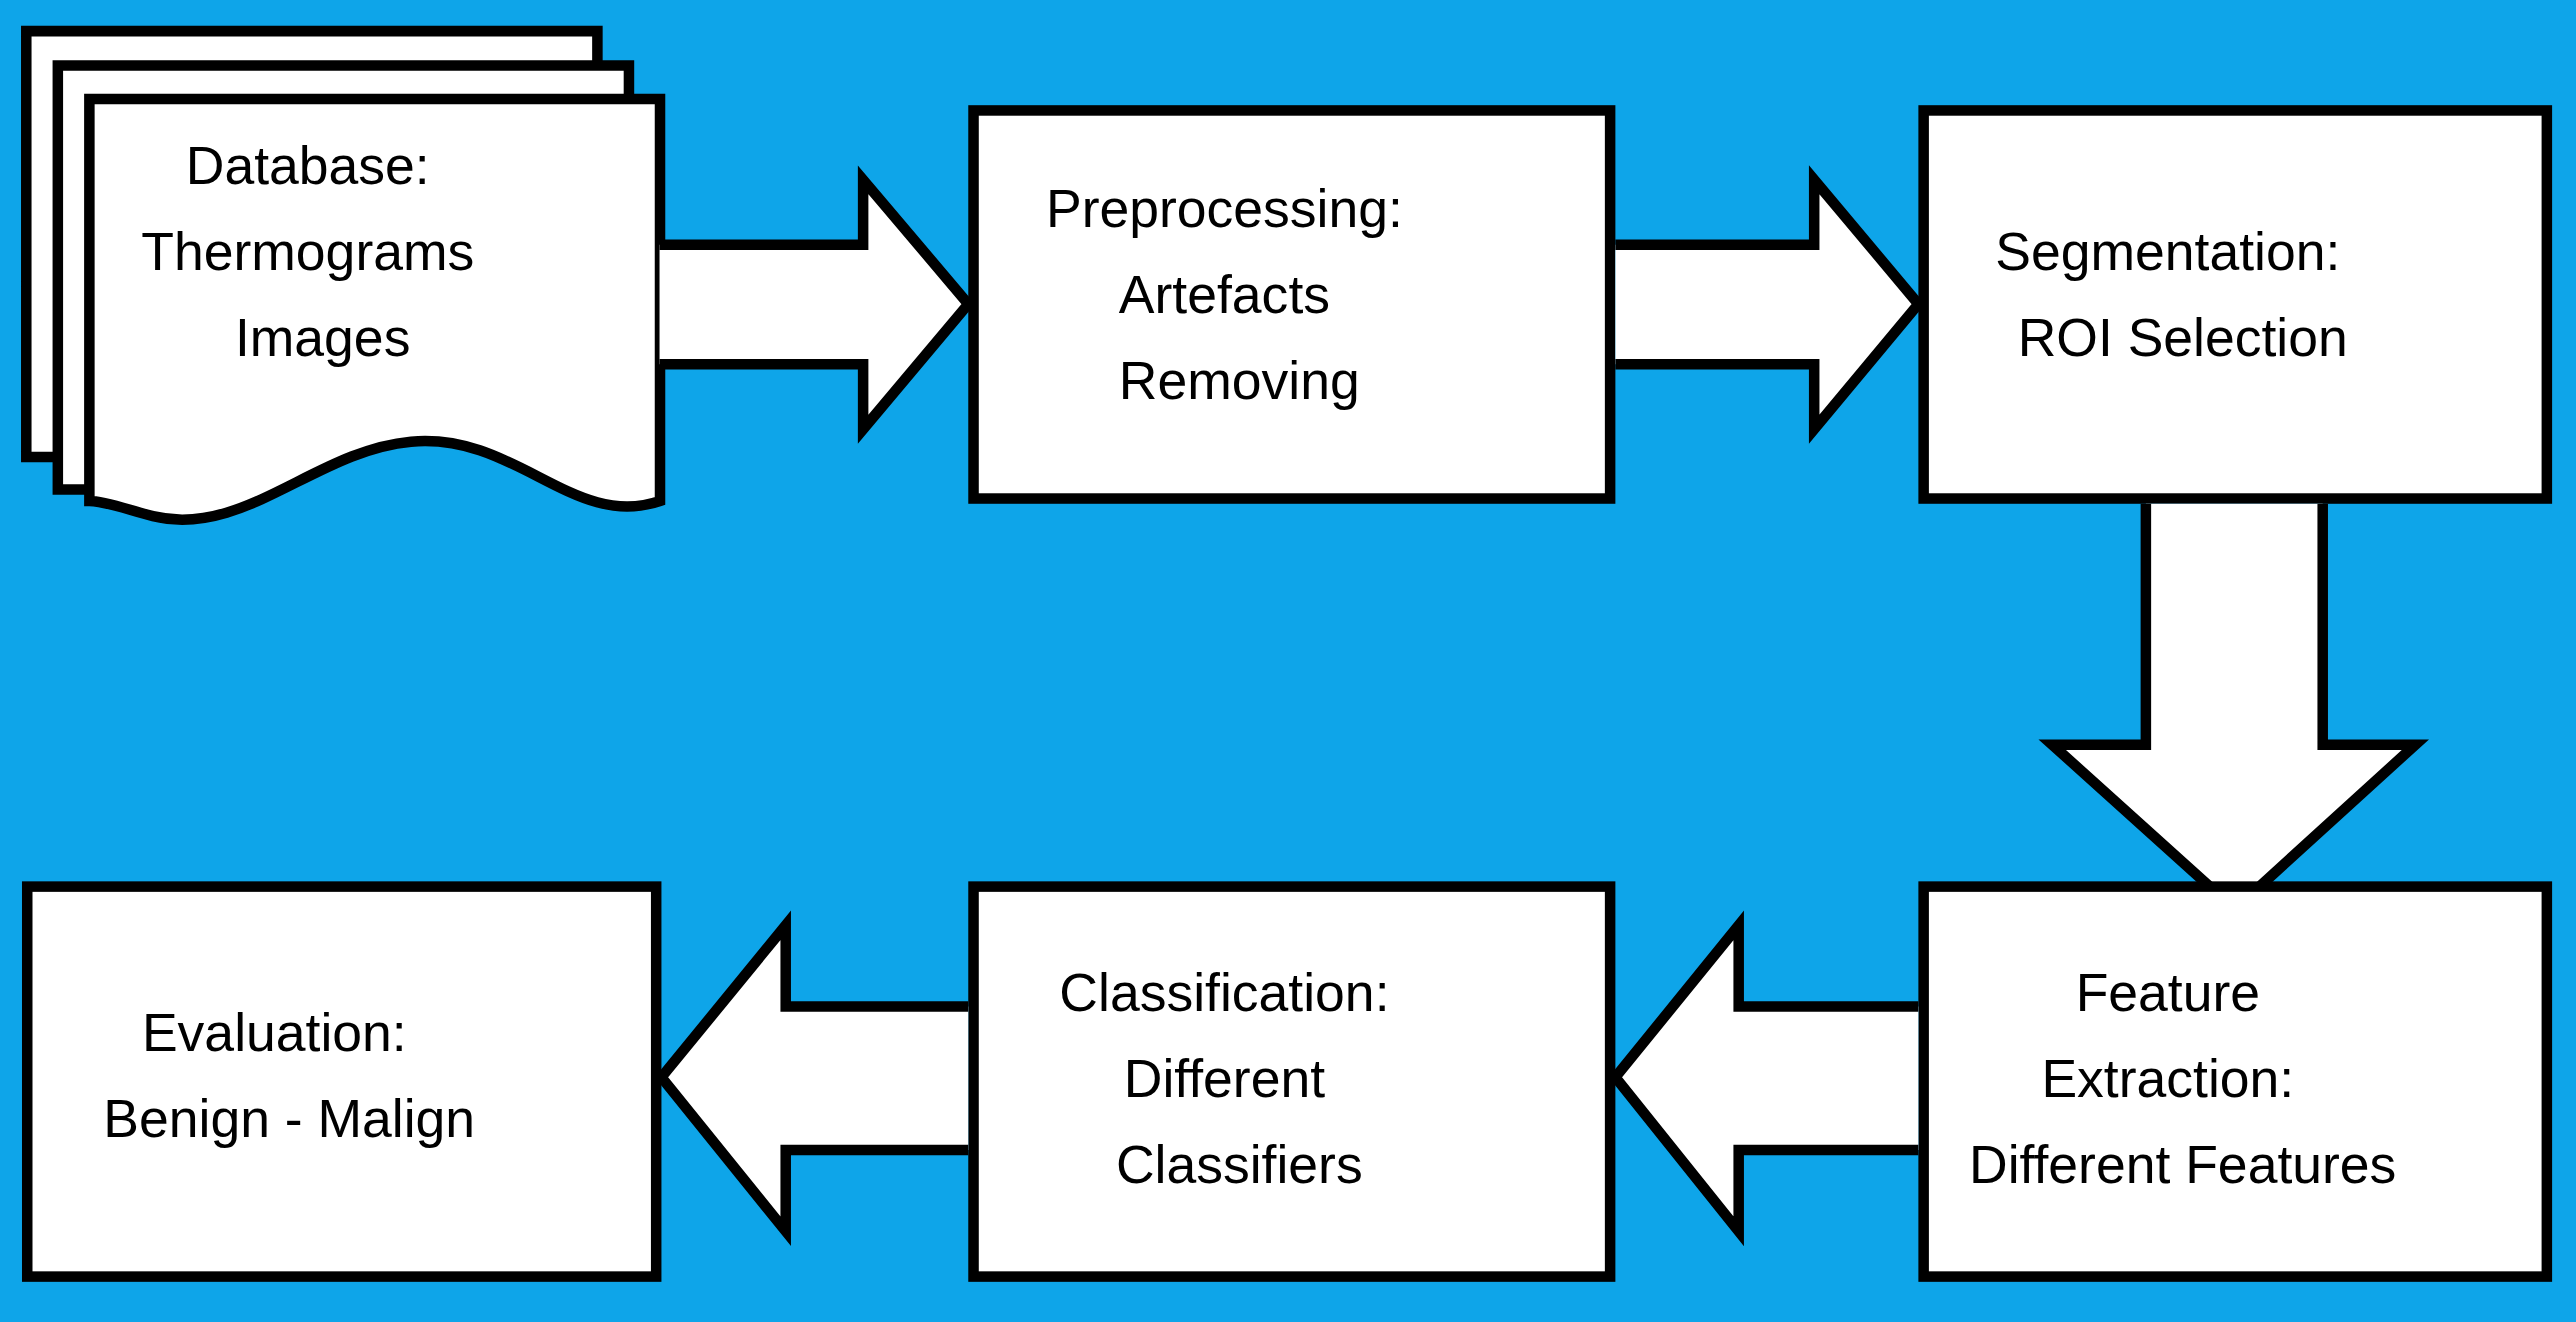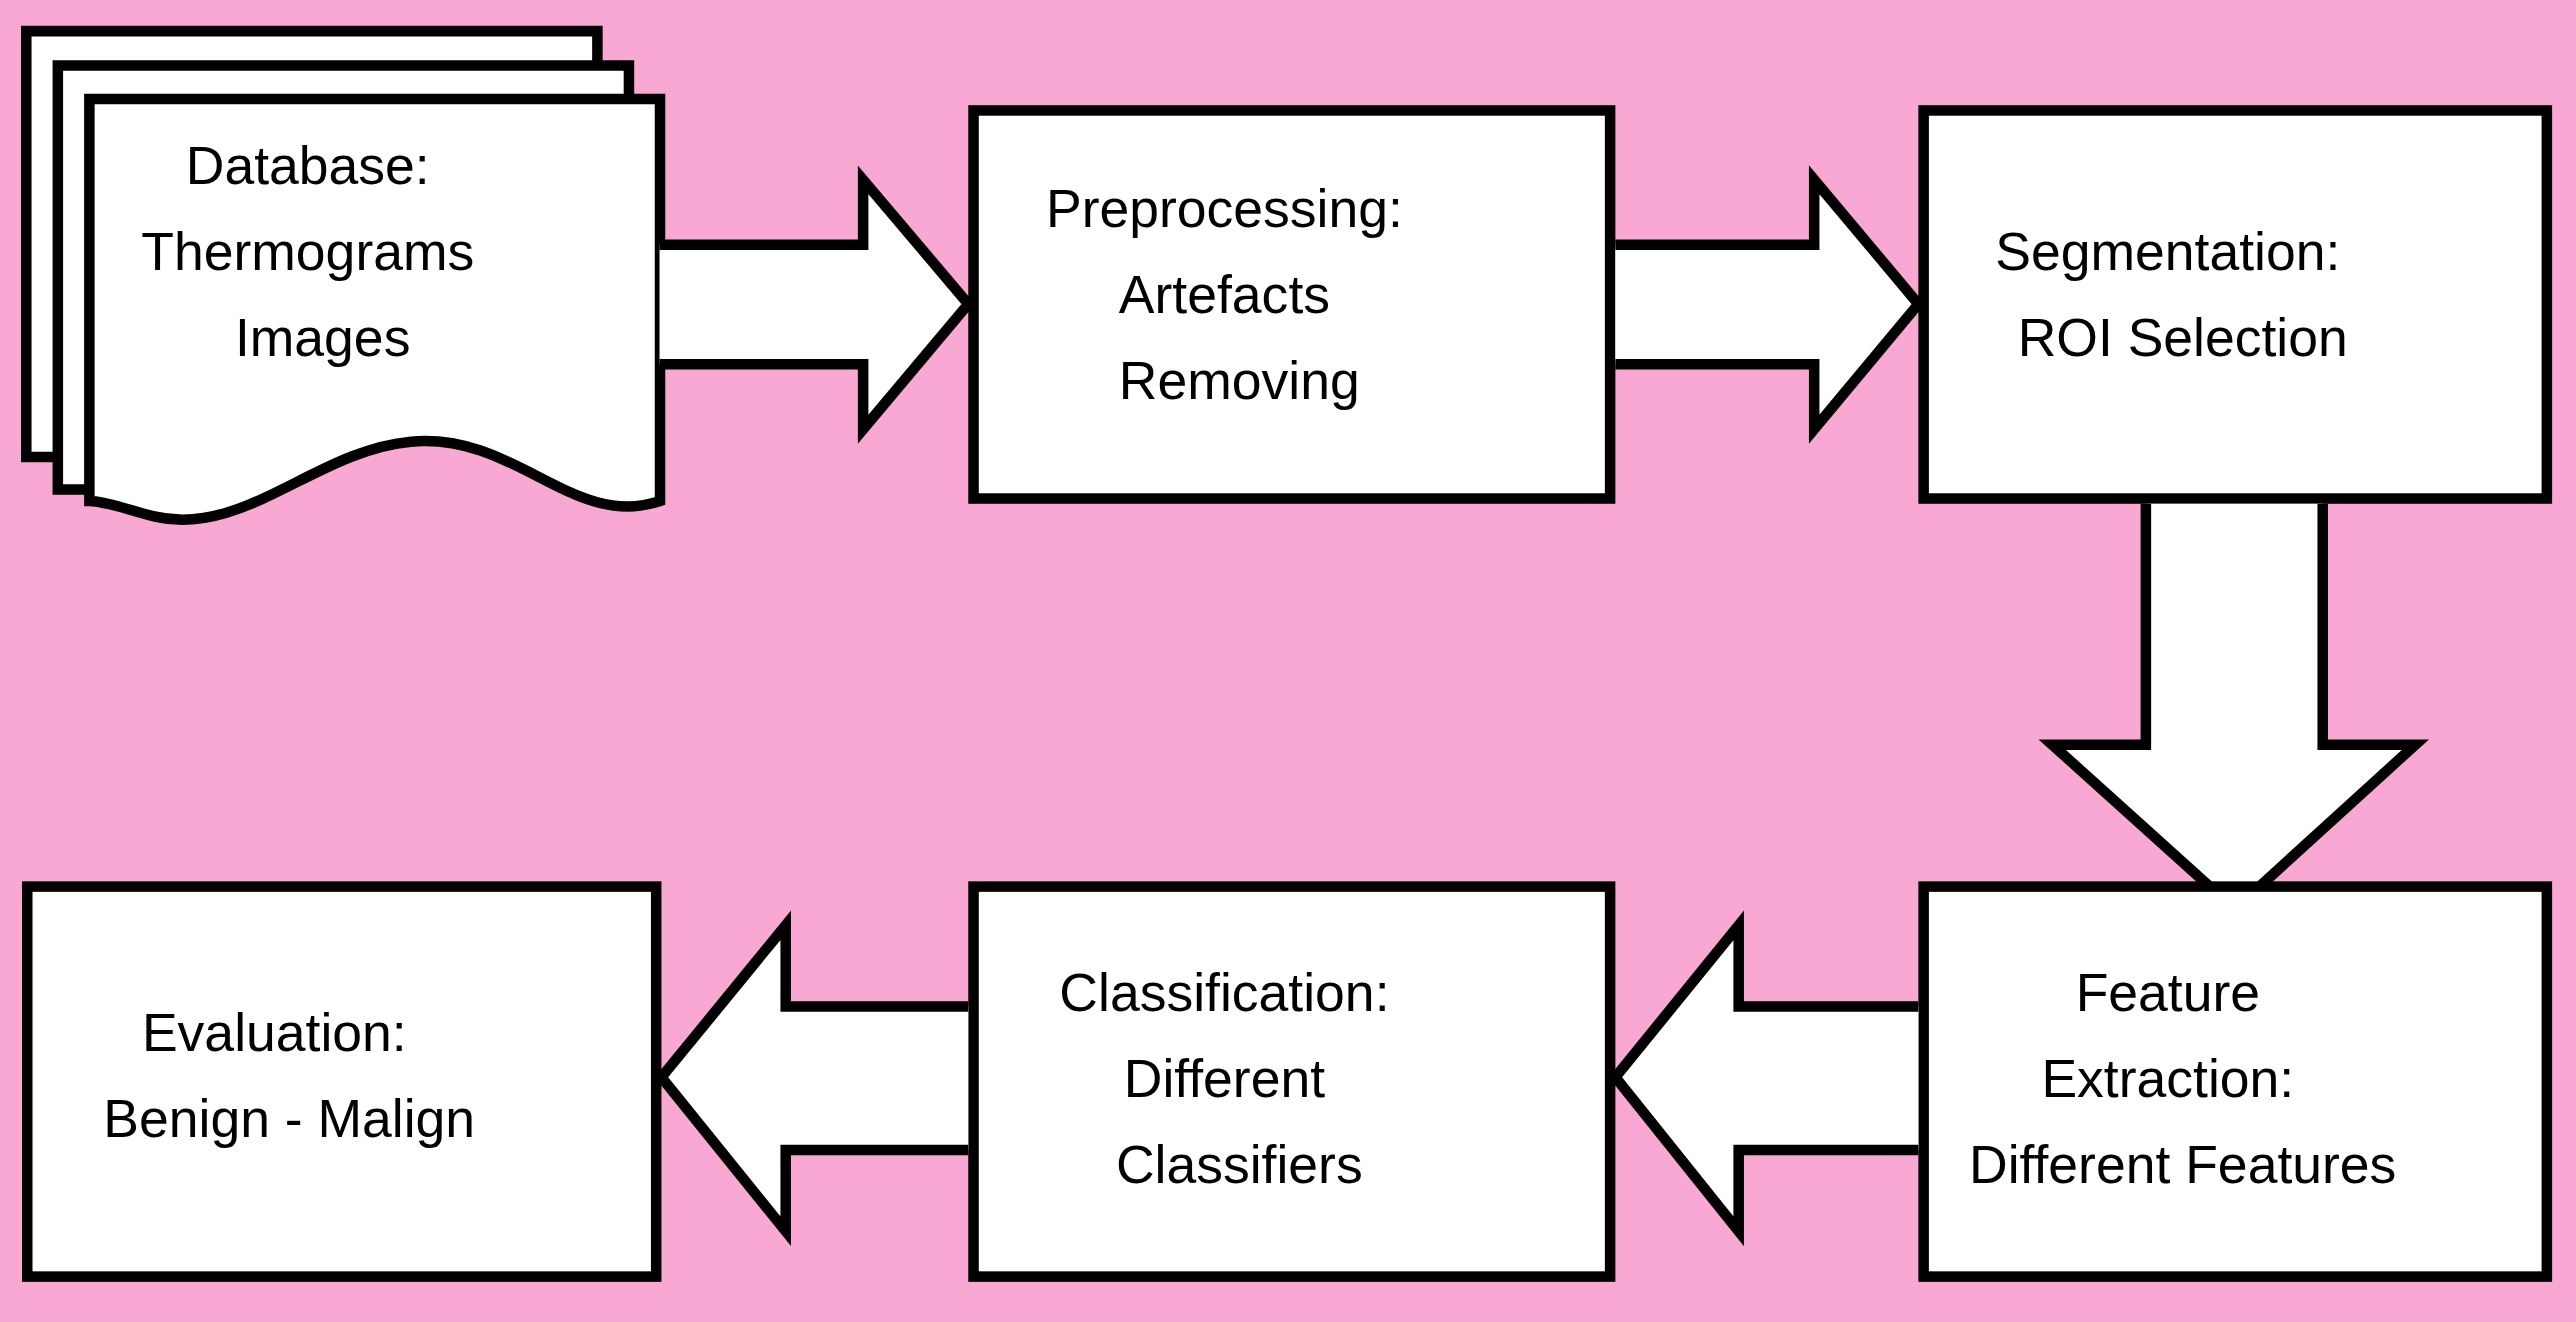--- a/index.html
+++ b/index.html
@@ -11,21 +11,21 @@
   body {
     width: 2576px;
     height: 1323px;
     overflow: hidden;
     font-family: "Liberation Sans", sans-serif;
   }
   #flowchart-root {
     position: relative;
     width: 2576px;
     height: 1323px;
-    background: #f9a8d4;
+    background: #0ea5e9;
   }
   svg#diagram {
     display: block;
     width: 2576px;
     height: 1323px;
   }
   .shape-outline {
     fill: #ffffff;
     stroke: #000000;
     stroke-width: 11;

